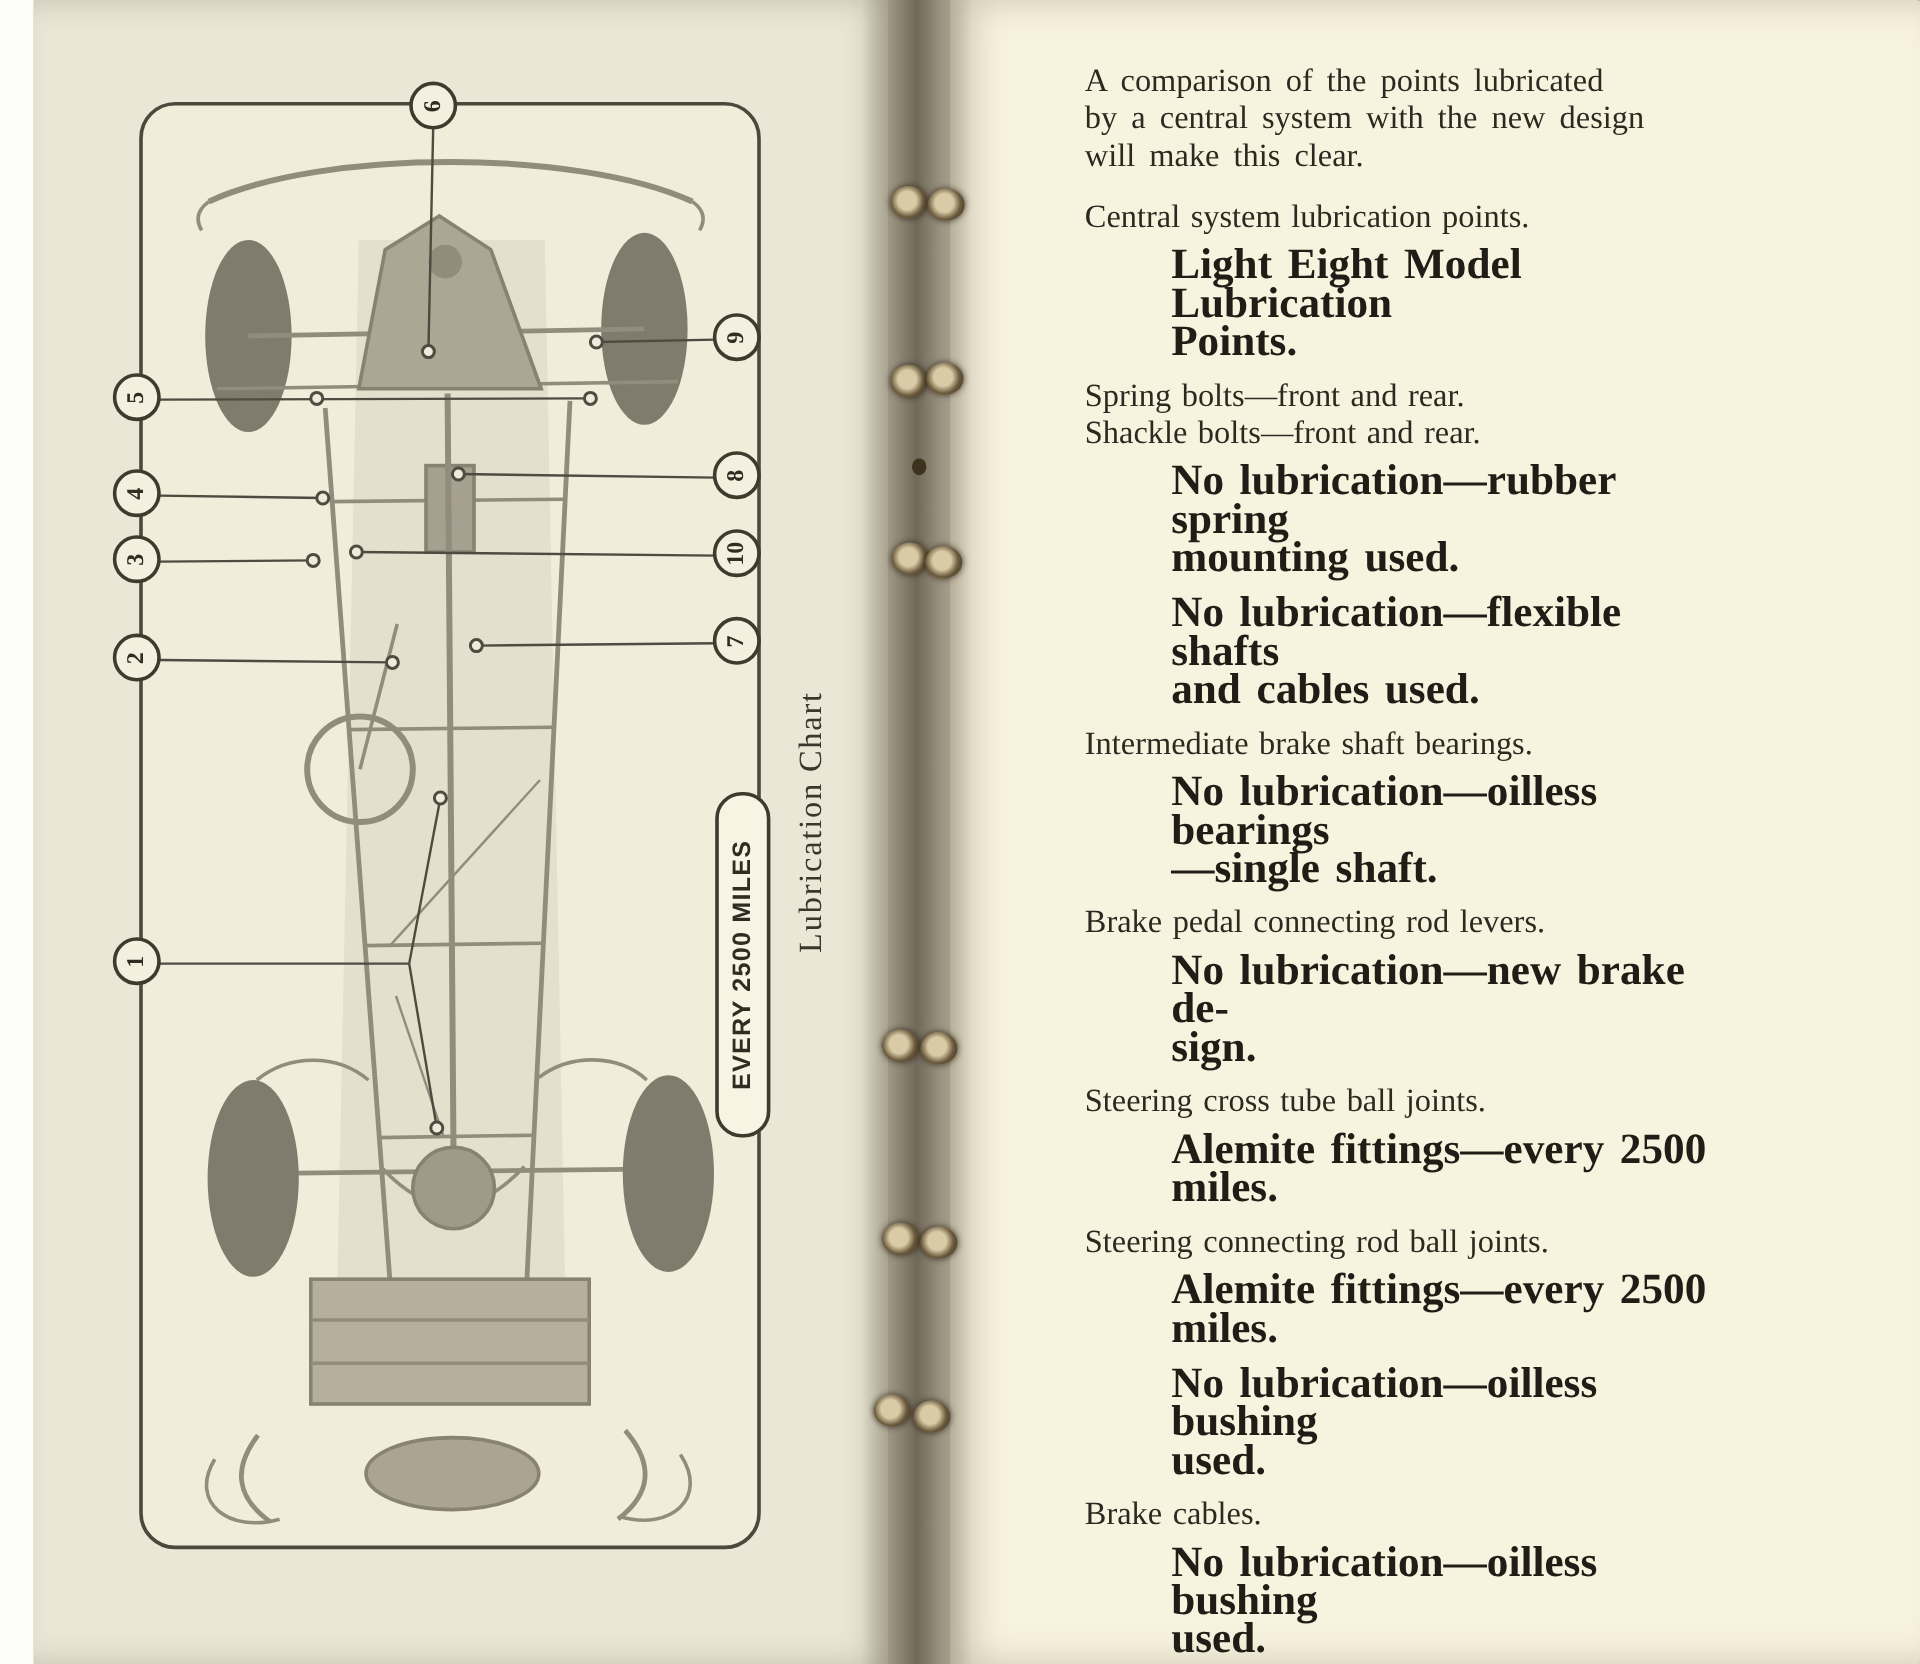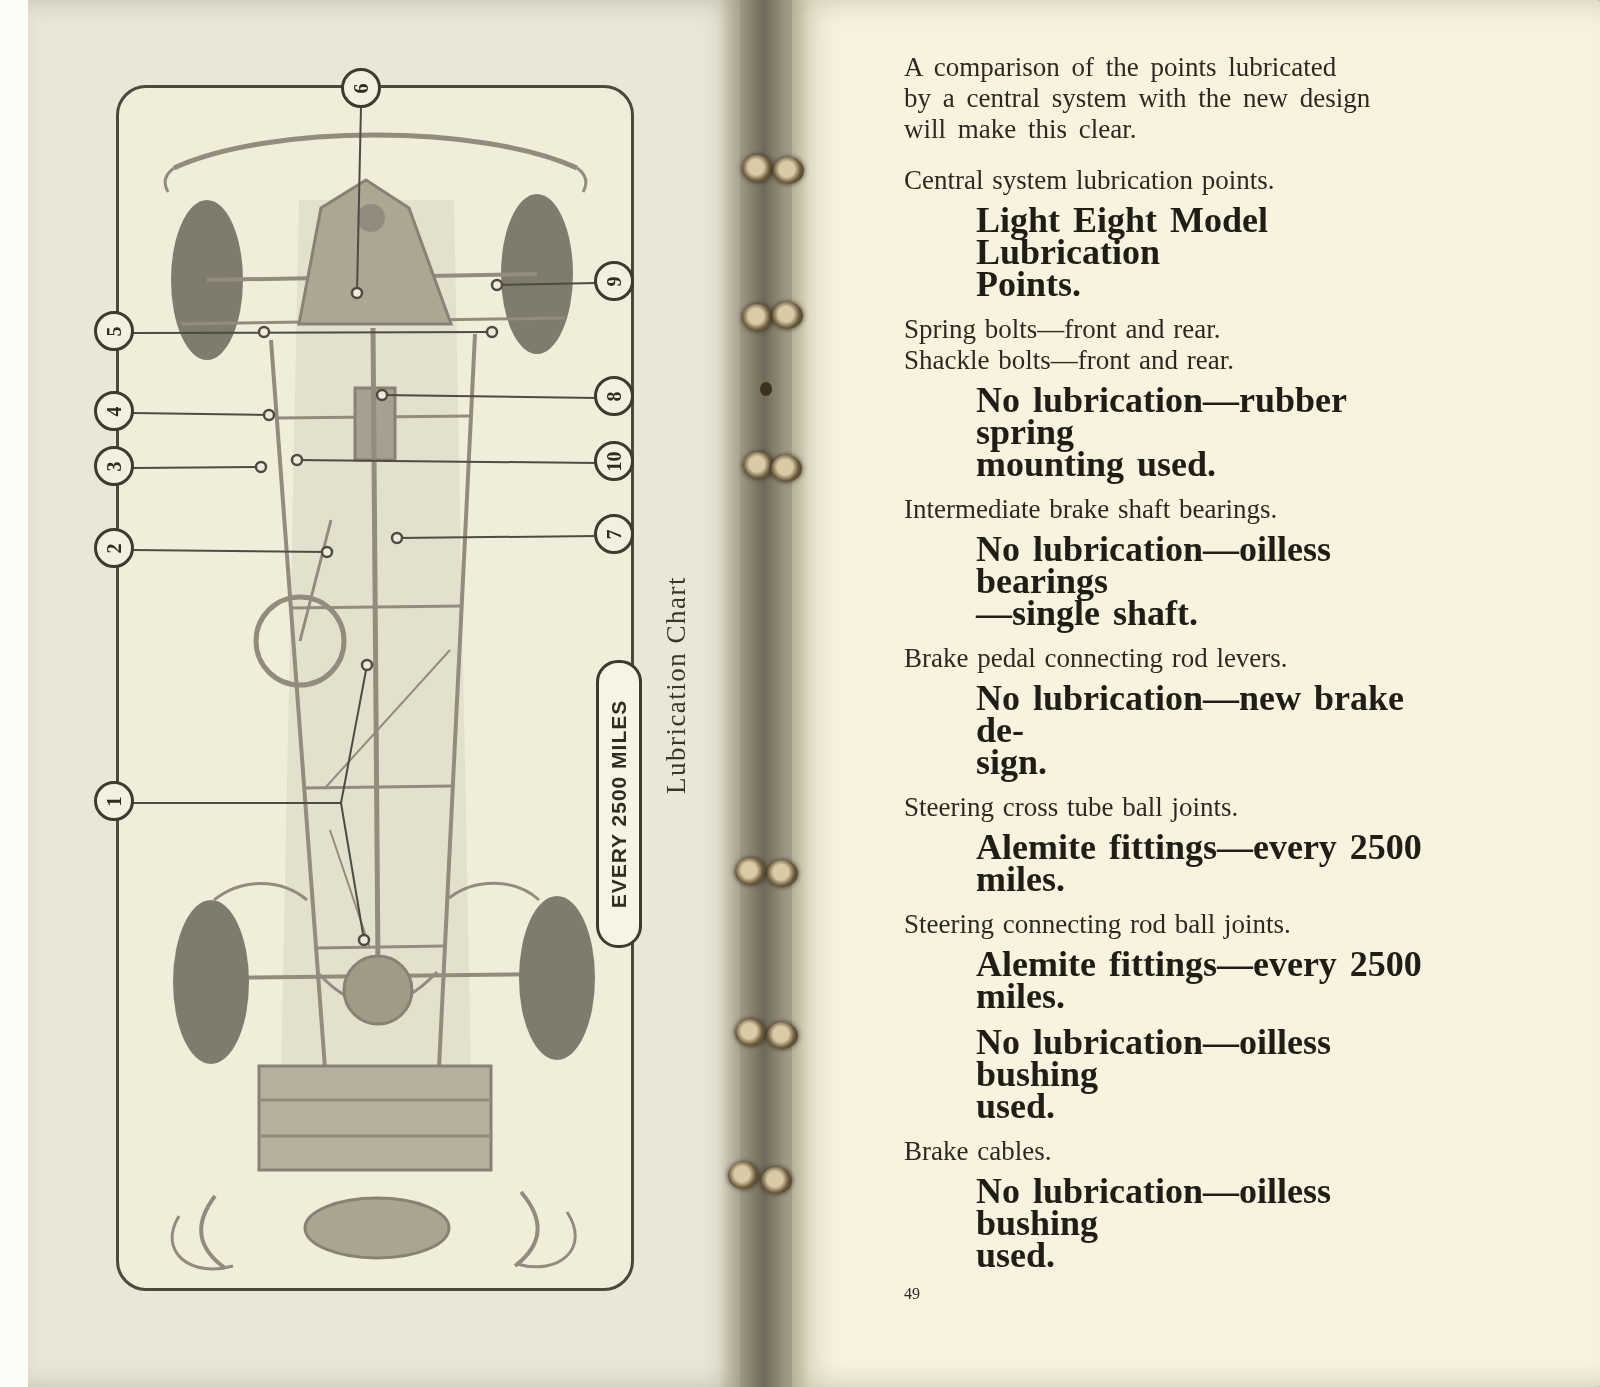--- a/index.html
+++ b/index.html
@@ -173,20 +173,22 @@
       <p class="p-n lead">A comparison of the points lubricated
 by a central system with the new design
 will make this clear.</p>
       <p class="p-n">Central system lubrication points.</p>
       <p class="p-b">Light Eight Model Lubrication
 Points.</p>
       <p class="p-n">Spring bolts—front and rear.
 Shackle bolts—front and rear.</p>
       <p class="p-b">No lubrication—rubber spring
 mounting used.</p>
+      <p class="p-b">No lubrication—flexible shafts
+and cables used.</p>
       <p class="p-n">Intermediate brake shaft bearings.</p>
       <p class="p-b">No lubrication—oilless bearings
 —single shaft.</p>
       <p class="p-n">Brake pedal connecting rod levers.</p>
       <p class="p-b">No lubrication—new brake de-
 sign.</p>
       <p class="p-n">Steering cross tube ball joints.</p>
       <p class="p-b">Alemite fittings—every 2500
 miles.</p>
       <p class="p-n">Steering connecting rod ball joints.</p>

